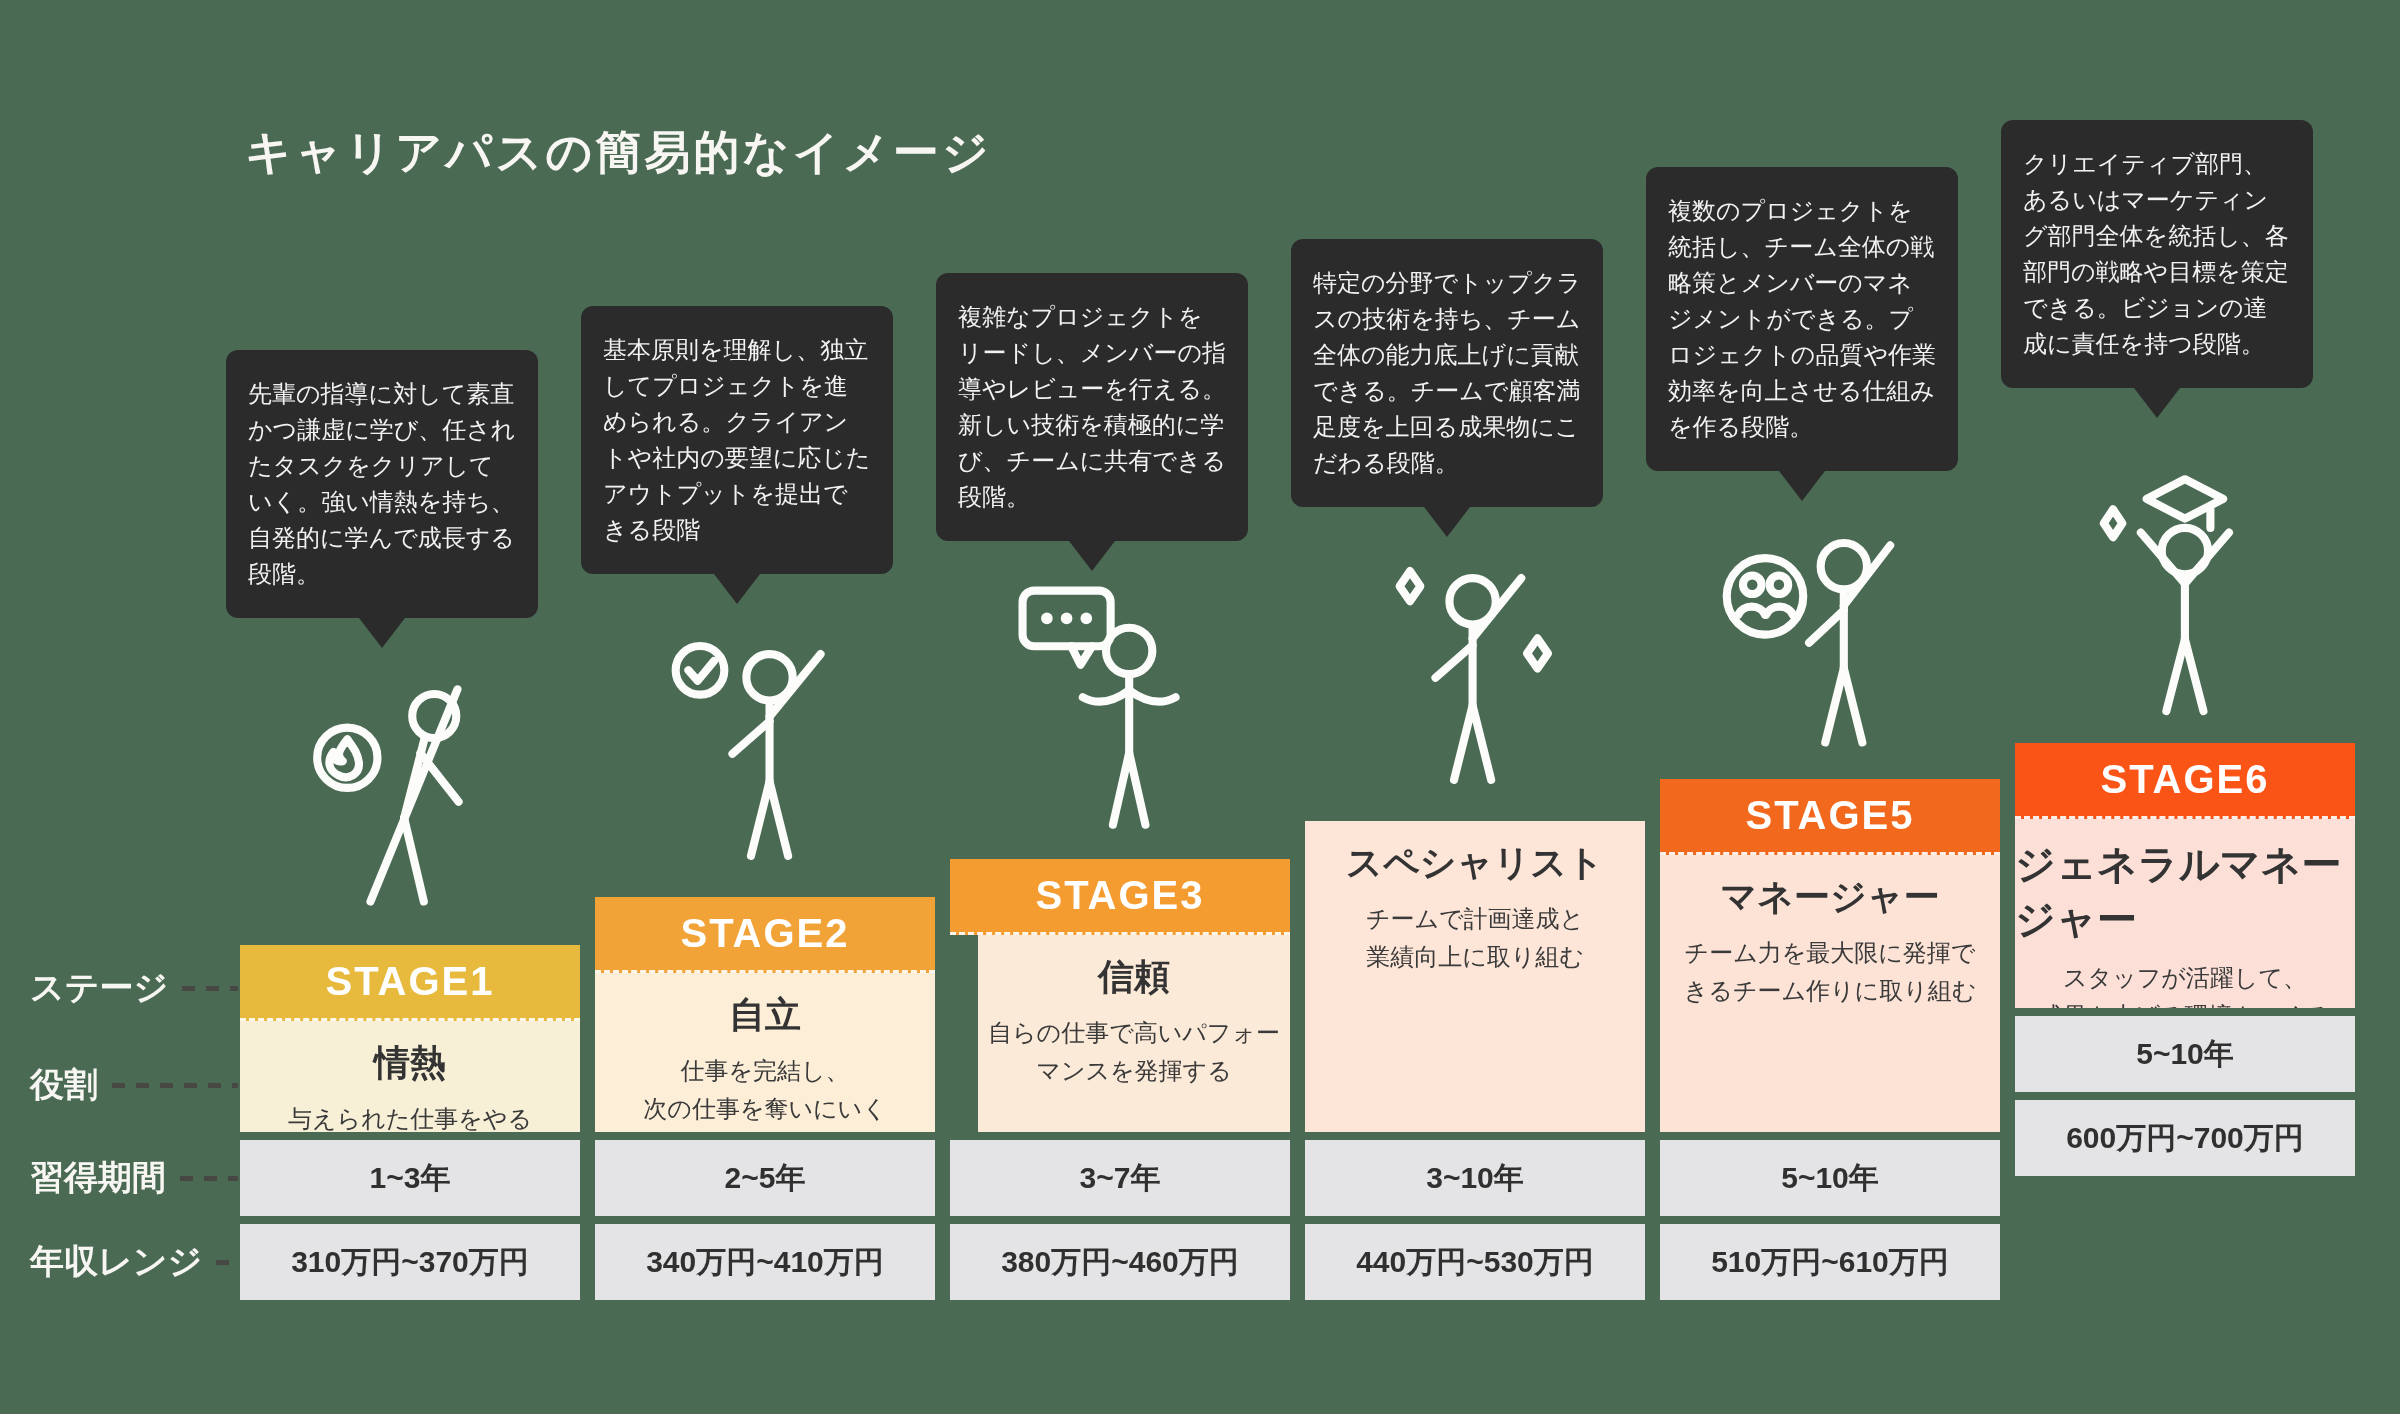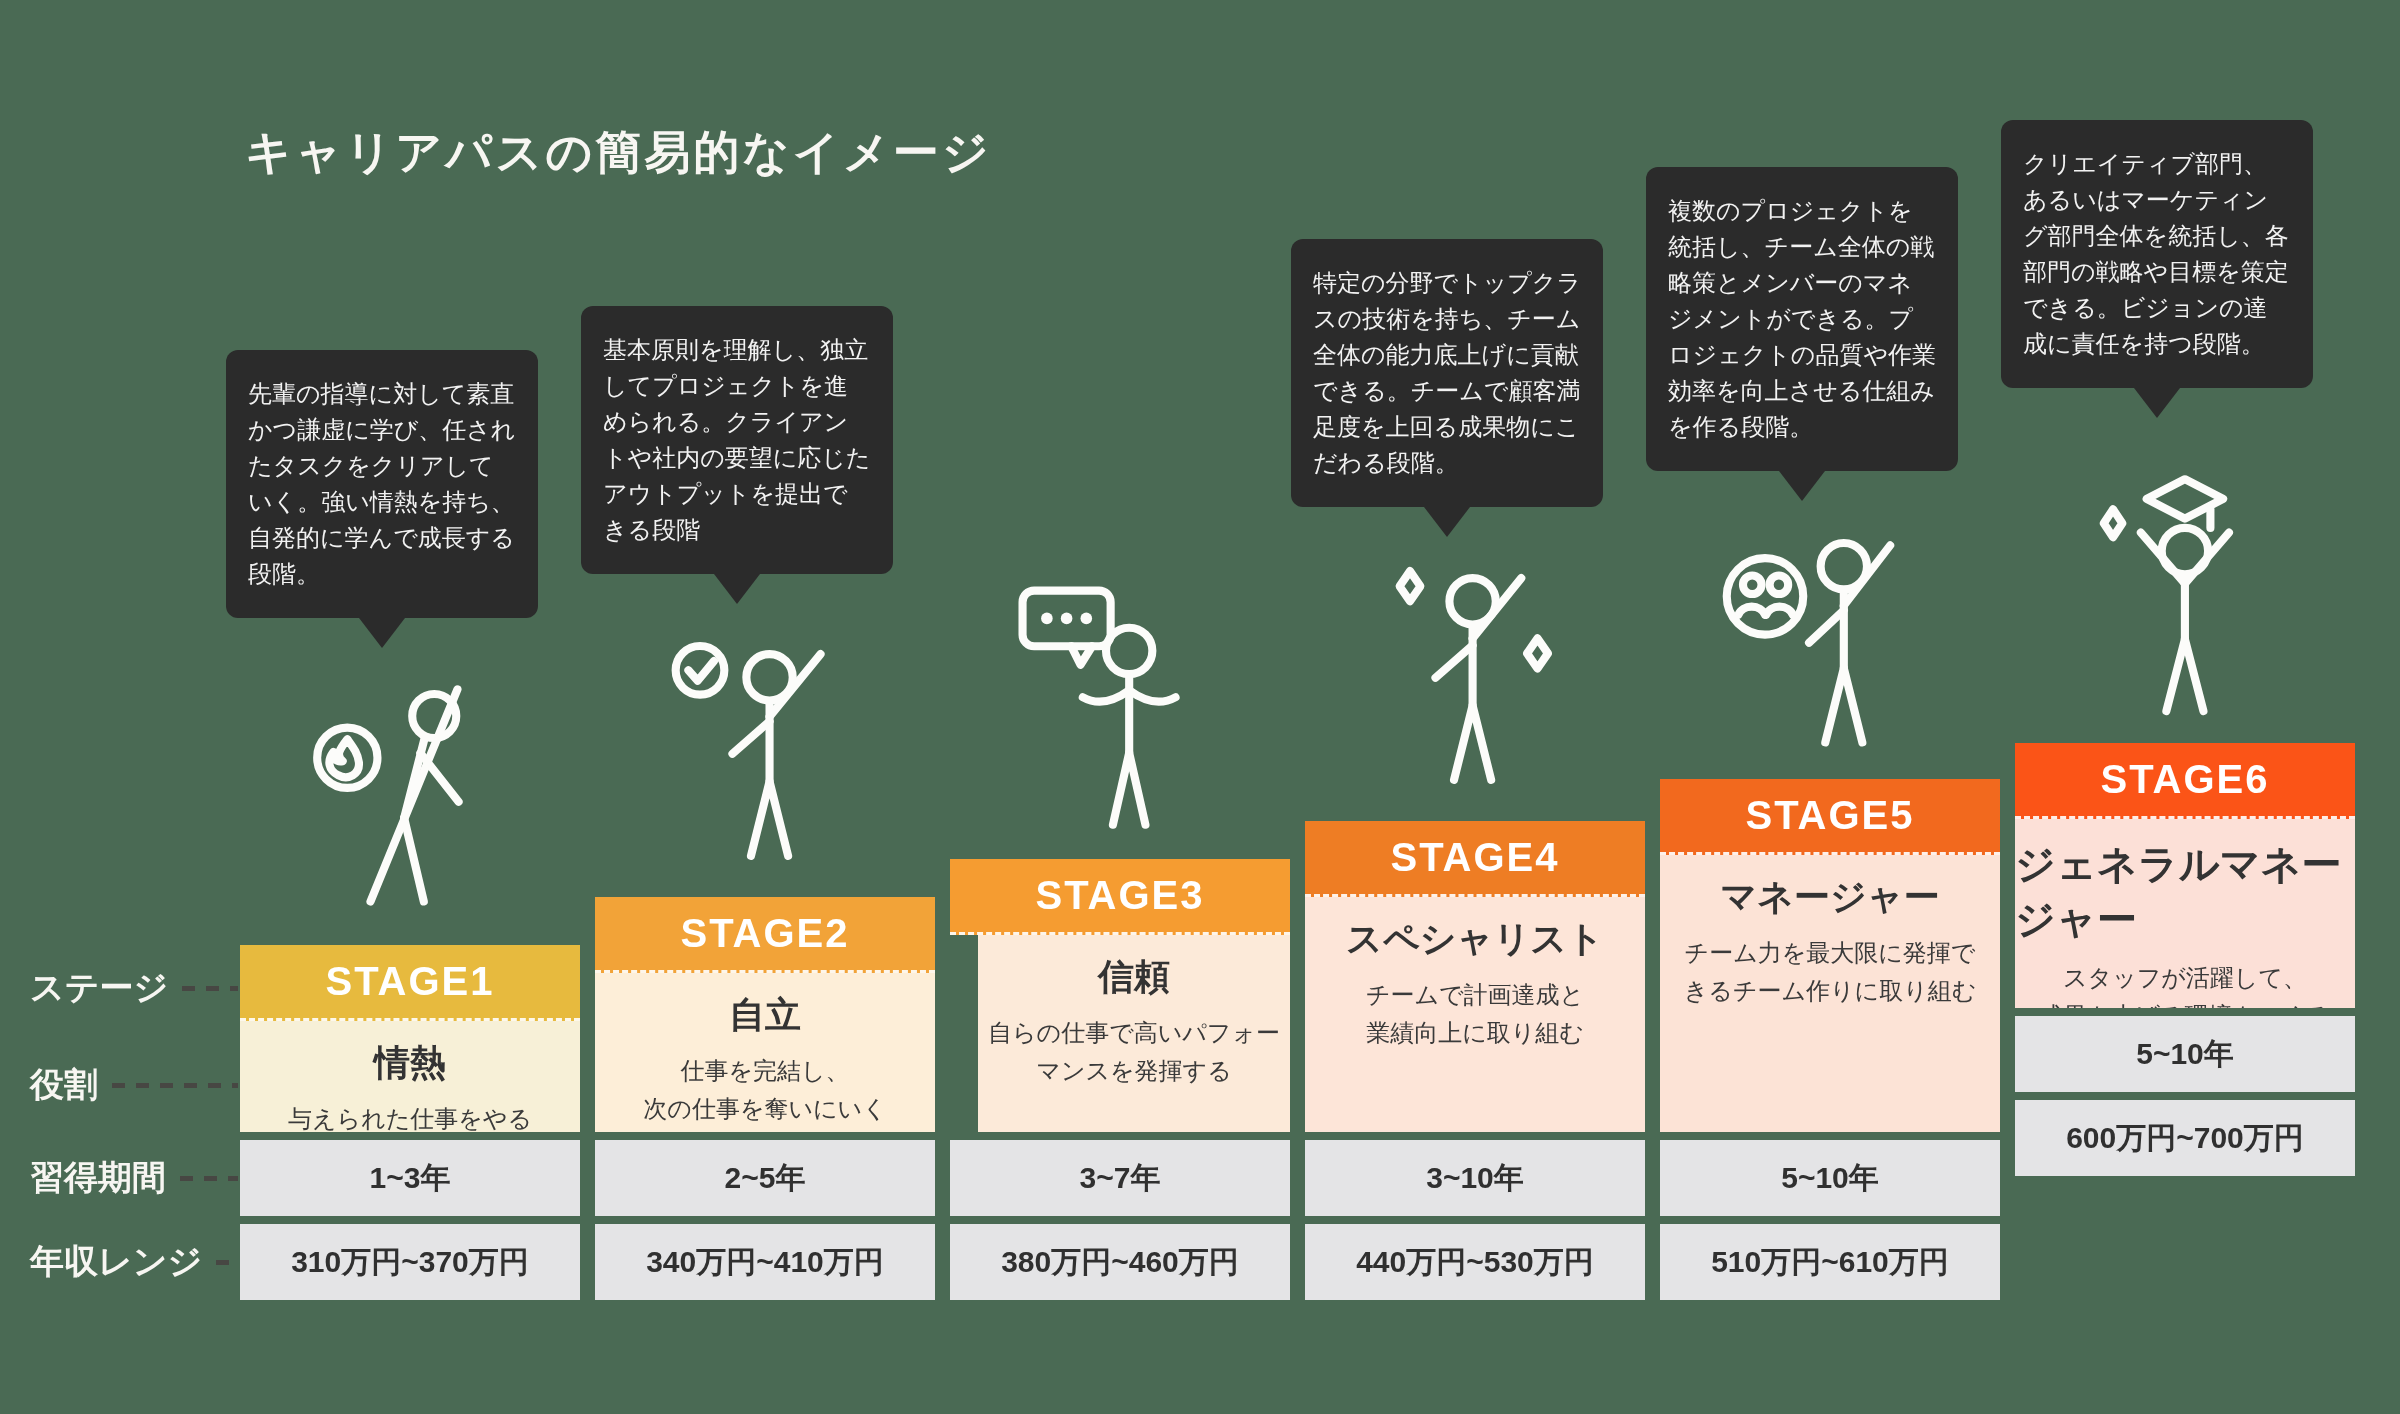--- a/index.html
+++ b/index.html
@@ -66,20 +66,22 @@
 <body>
 
 <div class="canvas">
 
   <div class="page-title">キャリアパスの簡易的なイメージ</div>
 
   <div class="bubble b1">
     <span>先輩の指導に対して素直かつ謙虚に学び、任されたタスクをクリアしていく。強い情熱を持ち、自発的に学んで成長する段階。</span></div>
   <div class="bubble b2">
     <span>基本原則を理解し、独立してプロジェクトを進められる。クライアントや社内の要望に応じたアウトプットを提出できる段階</span></div>
+  <div class="bubble b3">
+    <span>複雑なプロジェクトをリードし、メンバーの指導やレビューを行える。新しい技術を積極的に学び、チームに共有できる段階。</span></div>
   <div class="bubble b4">
     <span>特定の分野でトップクラスの技術を持ち、チーム全体の能力底上げに貢献できる。チームで顧客満足度を上回る成果物にこだわる段階。</span></div>
   <div class="bubble b5">
     <span>複数のプロジェクトを統括し、チーム全体の戦略策とメンバーのマネジメントができる。プロジェクトの品質や作業効率を向上させる仕組みを作る段階。</span></div>
   <div class="bubble b6">
     <span>クリエイティブ部門、あるいはマーケティング部門全体を統括し、各部門の戦略や目標を策定できる。ビジョンの達成に責任を持つ段階。</span></div>
 
   <div class="icon-box i1">
     <svg viewBox="0 0 200 220">
       <circle cx="46" cy="80" r="26"></circle>
@@ -180,21 +182,20 @@
     <div class="role" style="background-color: rgb(252, 234, 217); margin-left: 28px;">
       <div class="role-title">信頼</div>
       <div class="role-desc">自らの仕事で高いパフォー
 マンスを発揮する</div>
     </div>
     <div class="grayrow">3~7年</div>
     <div class="grayrow">380万円~460万円</div>
   </div>
 
   <div class="col c4">
-    <div class="stage-header" style="background-color: rgb(238, 125, 36);">STAGE4</div>
     <div class="role" style="background-color: rgb(253, 229, 216);">
       <div class="role-title">スペシャリスト</div>
       <div class="role-desc">チームで計画達成と
 業績向上に取り組む</div>
     </div>
     <div class="grayrow">3~10年</div>
     <div class="grayrow">440万円~530万円</div>
   </div>
 
   <div class="col c5">

